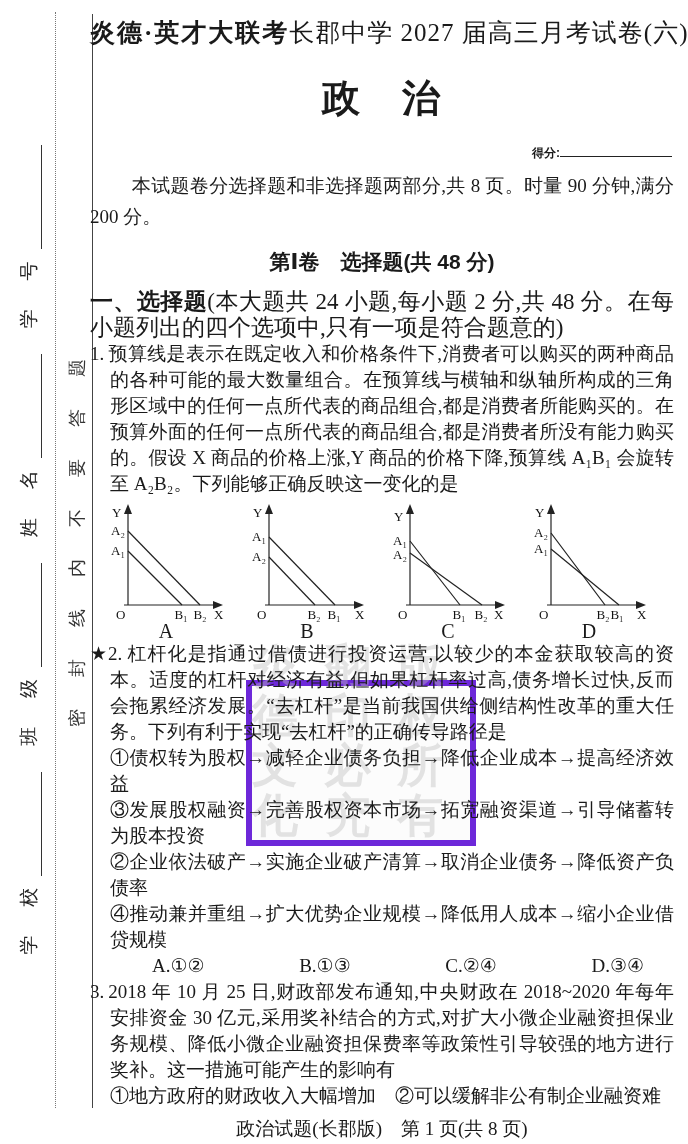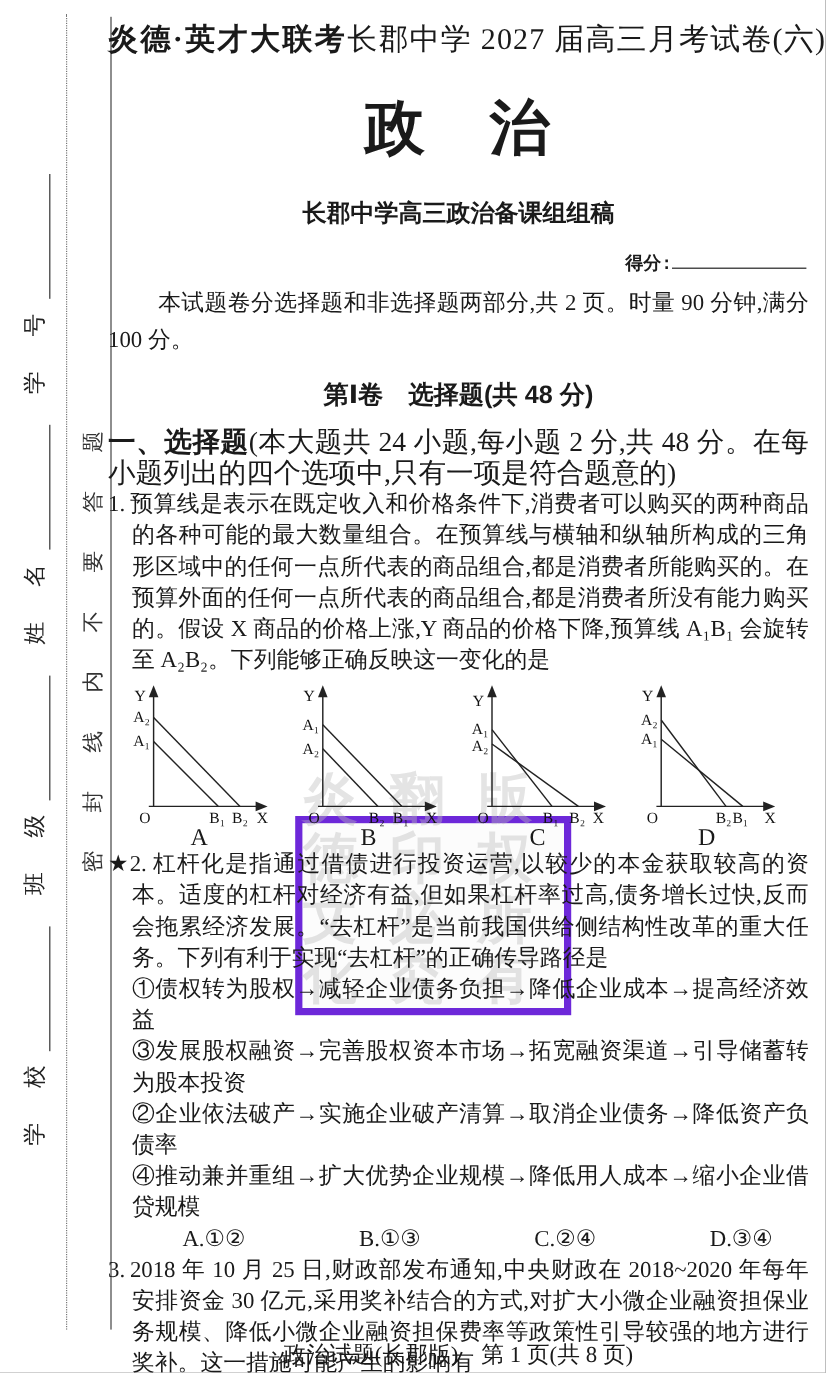--- a/index.html
+++ b/index.html
@@ -35,26 +35,26 @@
     z-index:1; pointer-events:none;
   }
   .watermark div { font-size:46px; line-height:50px; letter-spacing:4px;
     color:#bdbdbd; opacity:.40; font-weight:bold;
     font-family:"Liberation Sans","DejaVu Sans",sans-serif; }
   
   .content { position:absolute; left:90px; top:0; width:584px; z-index:2; }
   .hdr { margin-top:16px; text-align:center; font-size:25px; white-space:nowrap; }
   .hdr .brand { font-weight:bold; letter-spacing:2px; }
   .hdr .rest  { letter-spacing:1px; }
-  .doc-title { margin-top:24px; text-align:center; font-size:50px; font-weight:bold;
+  .doc-title { margin-top:24px; text-align:center; font-size:38px; font-weight:bold;
     font-family:"Liberation Sans","DejaVu Sans",sans-serif; letter-spacing:2px; }
   .doc-subtitle { margin-top:24px; text-align:center; font-size:20px; font-weight:bold;
     font-family:"Liberation Sans","DejaVu Sans",sans-serif; }
-  .score-row { margin-top:12px; text-align:right; font-size:15px; font-weight:bold;
-    font-family:Liberation Mono, monospace; padding-right:2px; }
+  .score-row { margin-top:12px; text-align:right; font-size:12px; font-weight:bold;
+    font-family:Liberation Sans, sans-serif; padding-right:2px; }
   .score-blank { display:inline-block; width:112px; height:20px; border-bottom:1.5px solid #222; }
   .intro { margin-top:8px; font-size:19px; line-height:31px; text-indent:2.2em;
     text-align:justify; }
   .section-title { margin-top:16px; text-align:center; font-size:21px; font-weight:bold;
     font-family:"Liberation Sans","DejaVu Sans",sans-serif; }
   .part-head { margin-top:12px; font-size:23px; line-height:26px; text-align:justify; }
   .part-head .plabel { font-weight:bold; font-family:"Liberation Sans","DejaVu Sans",sans-serif; }
   .q { margin:0; font-size:19px; line-height:26px; padding-left:20px; text-indent:-20px;
     text-align:justify; }
   .qnum { padding-right:4px; }
@@ -106,27 +106,26 @@
   </div>
 
   <div class="content">
 
     <div class="hdr">
       <span class="brand">炎德·英才大联考</span><span class="rest">长郡中学 2027 届高三月考试卷(六)</span>
     </div>
 
     <div class="doc-title">政　治</div>
 
-    <div class="doc-subtitle">长郡中学高三政治备课组组稿</div>
 
     <div class="score-row">
       <span>得分:</span><span class="score-blank"></span>
     </div>
 
-    <div class="intro">本试题卷分选择题和非选择题两部分,共 2 页。时量 90 分钟,满分 100 分。</div>
+    <div class="intro">本试题卷分选择题和非选择题两部分,共 8 页。时量 90 分钟,满分 200 分。</div>
 
     <div class="section-title">第Ⅰ卷　选择题(共 48 分)</div>
 
     <div class="part-head">
       <span class="plabel">一、选择题</span><span class="pnote">(本大题共 24 小题,每小题 2 分,共 48 分。在每小题列出的四个选项中,只有一项是符合题意的)</span>
     </div>
 
     <p class="q">
       <span class="qnum">1.</span><span>预算线是表示在既定收入和价格条件下,消费者可以购买的两种商品的各种可能的最大数量组合。在预算线与横轴和纵轴所构成的三角形区域中的任何一点所代表的商品组合,都是消费者所能购买的。在预算外面的任何一点所代表的商品组合,都是消费者所没有能力购买的。假设 X 商品的价格上涨,Y 商品的价格下降,预算线 A₁B₁ 会旋转至 A₂B₂。下列能够正确反映这一变化的是</span>
     </p>

